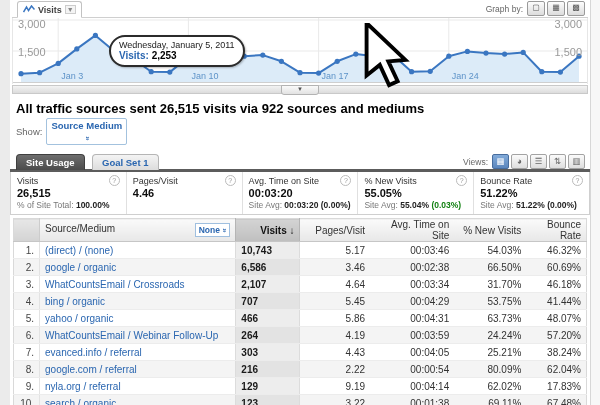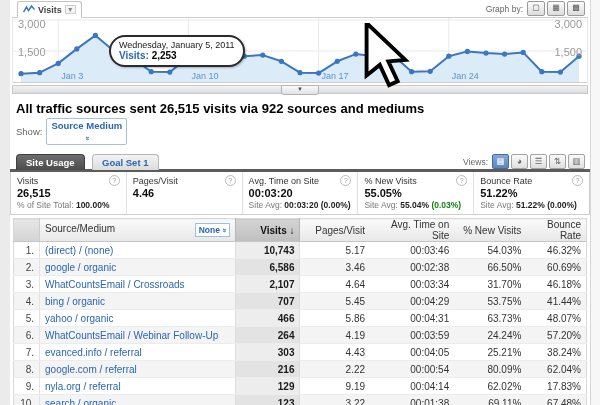--- a/index.html
+++ b/index.html
@@ -74,21 +74,21 @@
   th.dim-h{text-align:left;}
   th.visits-h{background:linear-gradient(#d4d4d4,#bfbfbf);font-weight:bold;text-align:right;
       border-left:1px solid #b5b5b5;border-right:1px solid #b5b5b5;color:#111;}
   th.num{text-align:right;}
   .ga-select-sm{float:right;display:inline-flex;align-items:center;gap:2px;border:1px solid #9fbfdf;background:#fff;
       border-radius:0;padding:0 3px;color:#2a66b0;font-weight:bold;font-size:8.5px;height:12px;cursor:pointer;}
   tbody td{height:16px;padding:0 5px;border-bottom:1px solid #ececec;color:#333;}
   tbody tr.even{background:#f4f4f4;}
   td.rank{text-align:right;color:#444;border-right:1px solid #e3e3e3;}
   td.dim a{color:#2a66b0;text-decoration:none;cursor:pointer;}
-  td.visits{text-align:right;font-weight:bold;color:#1a1a1a;background:#ededed;
+  td.visits{font-weight:bold;color:#1a1a1a;background:#ededed;
       border-left:1px solid #dcdcdc;border-right:1px solid #dcdcdc;}
   tr.even td.visits{background:#e3e3e3;}
   td.num{text-align:right;}
 </style>
 </head>
 <body>
 
 <div class="page">
   <div class="gutter-left"></div>
 

